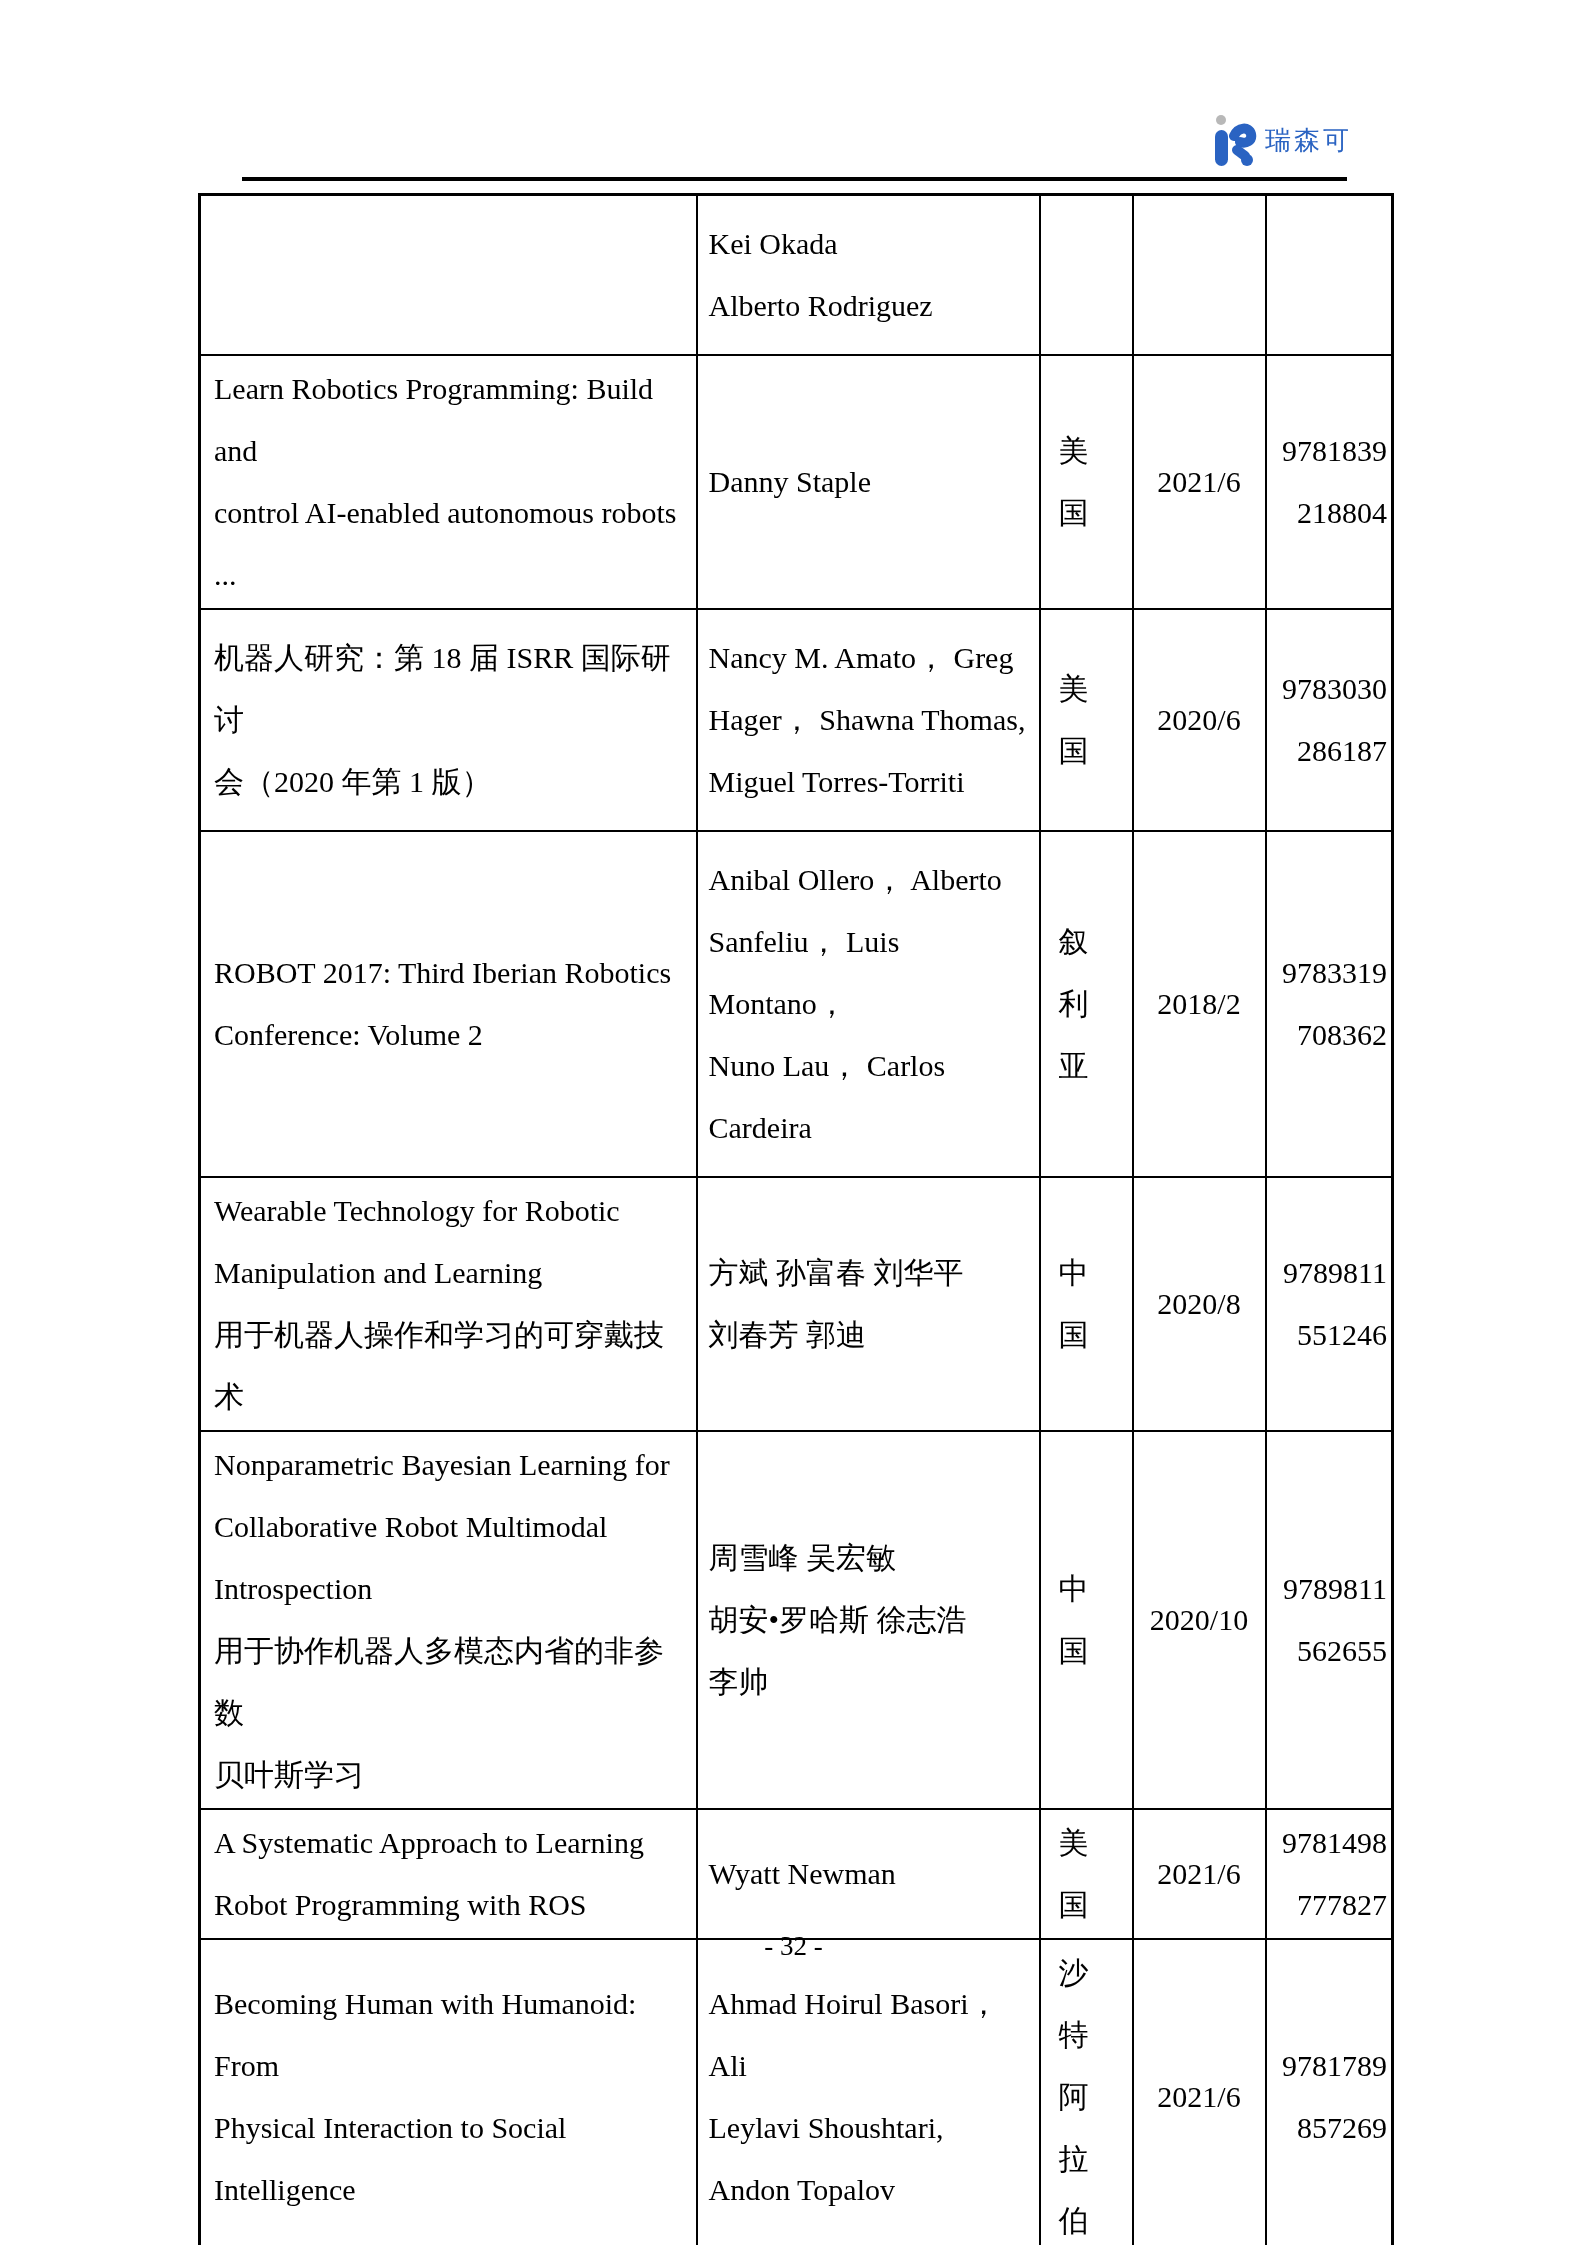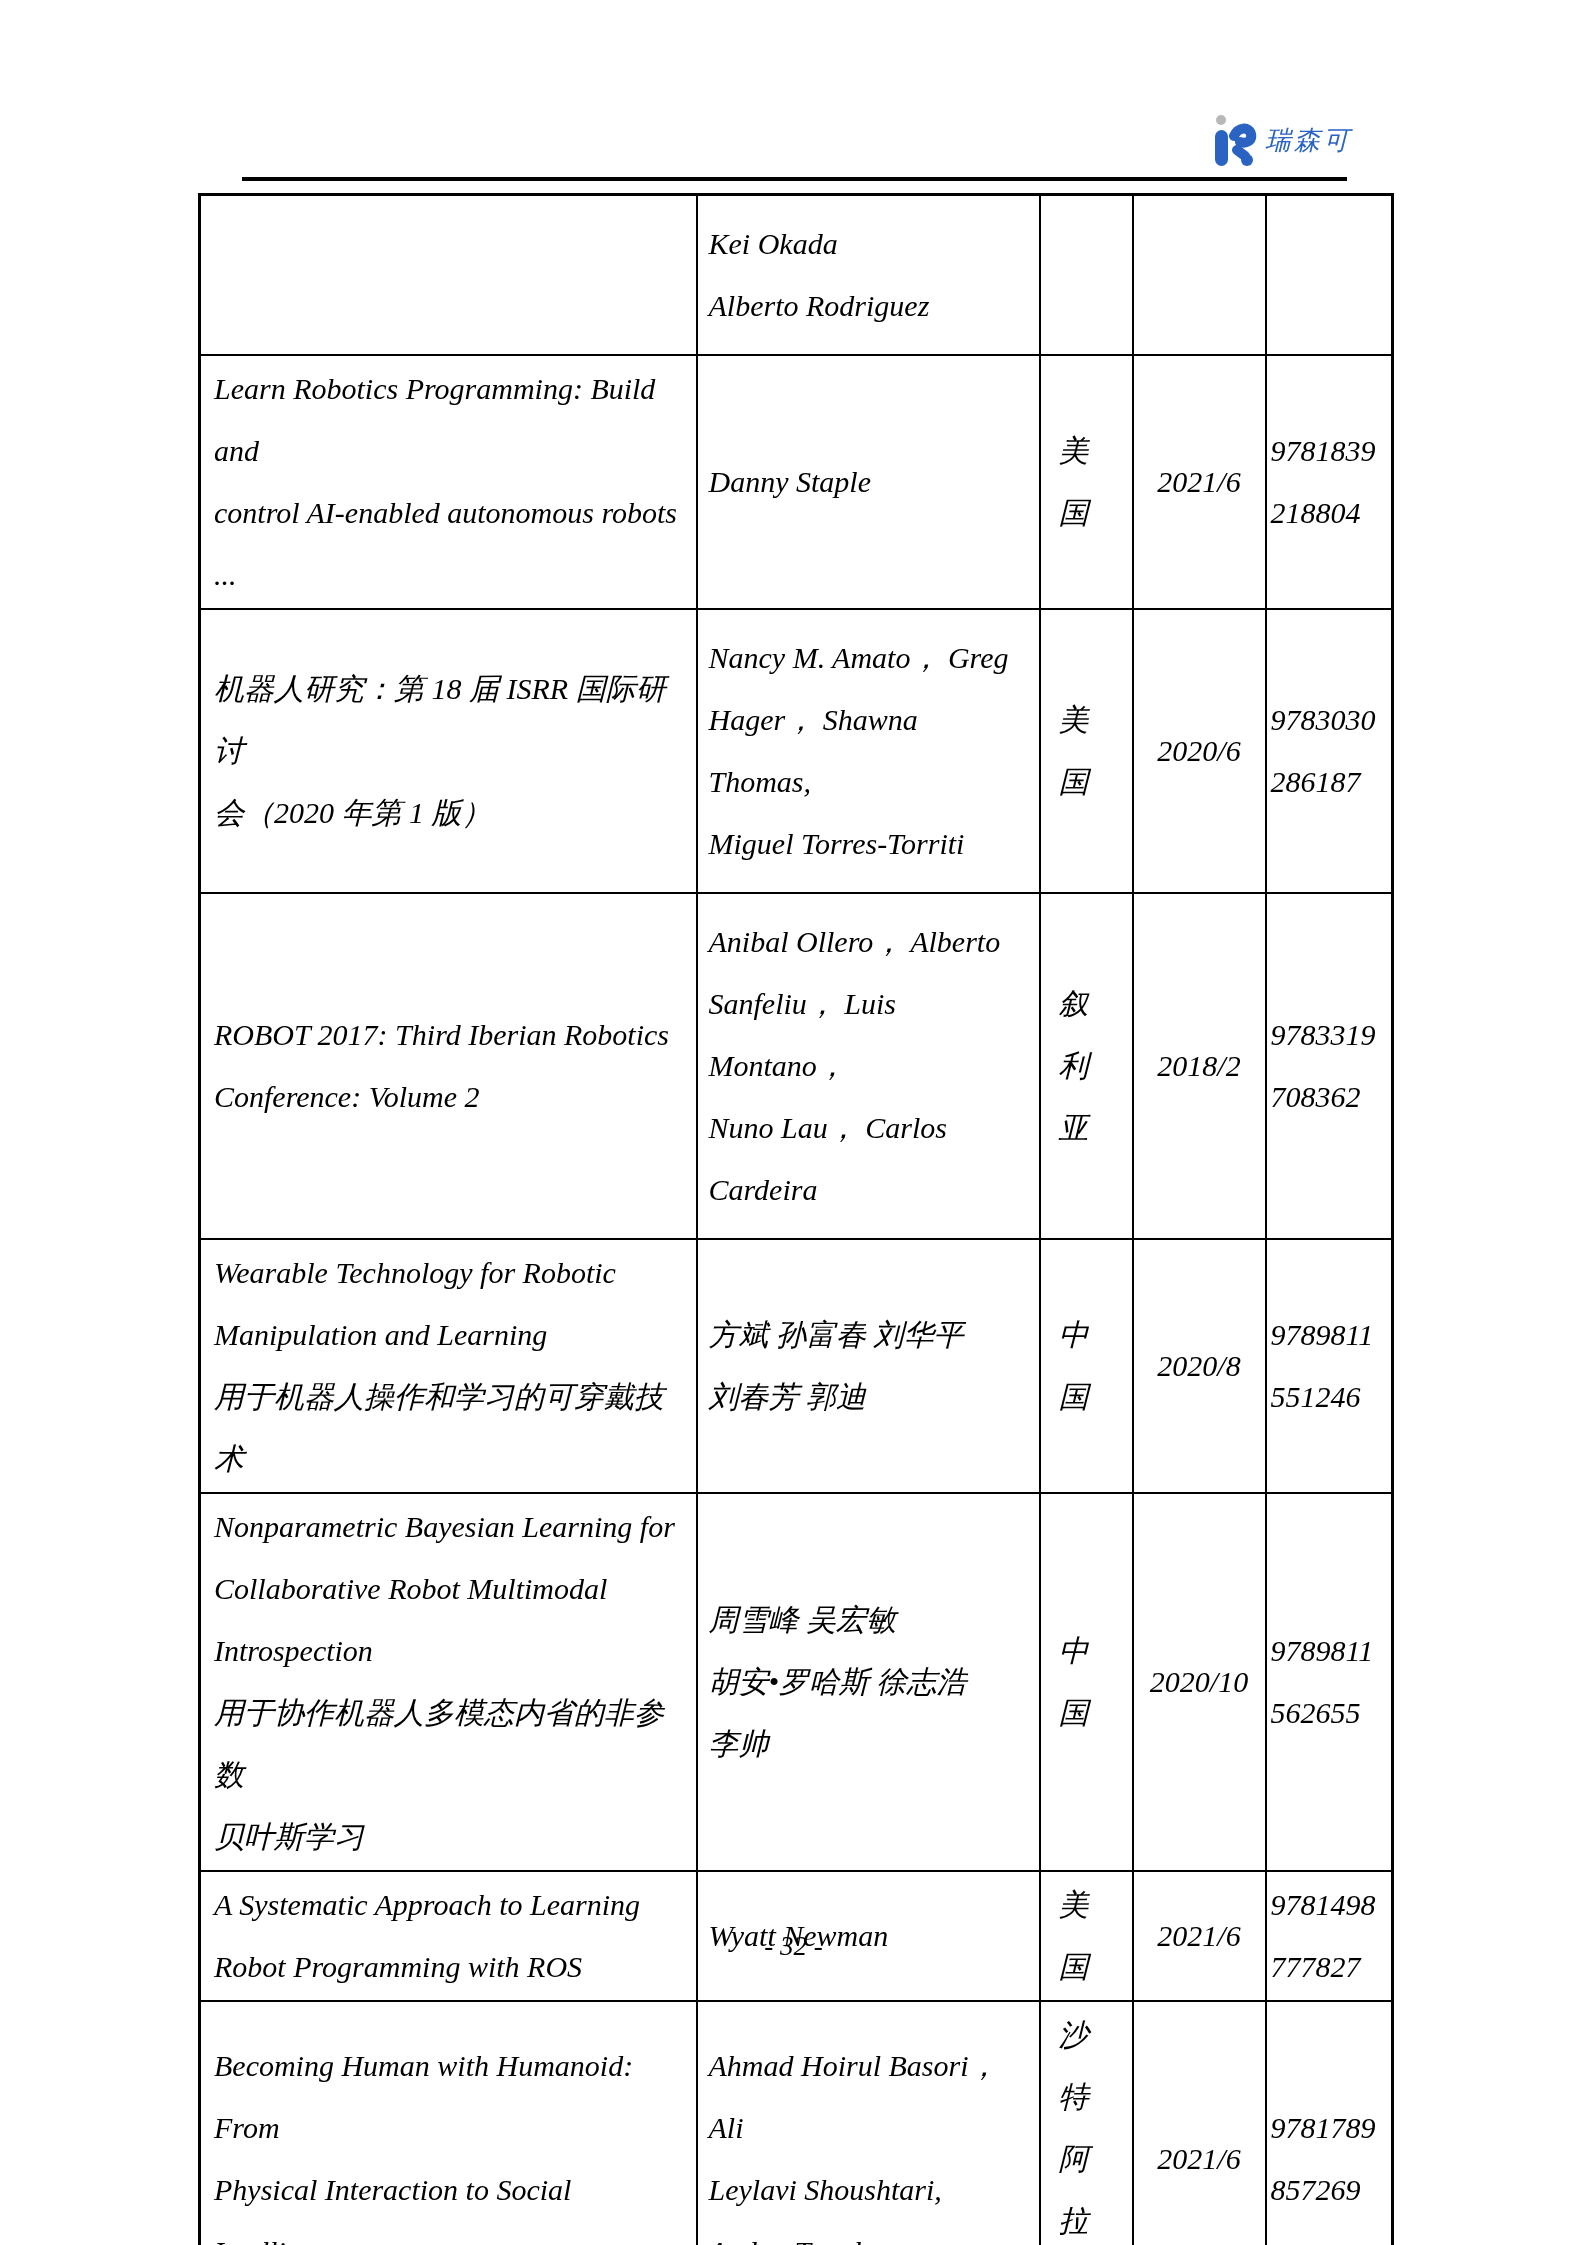--- a/index.html
+++ b/index.html
@@ -5,21 +5,20 @@
   html, body { margin: 0; padding: 0; background: #e8e8e8; }
   .page {
     position: relative;
     width: 1587px;
     height: 2245px;
     margin: 0 auto;
     background: #ffffff;
     font-family: "Liberation Serif", "DejaVu Serif", serif;
     color: #000;
     overflow: hidden;
-    font-style: italic;
   }
 
   
   .logo {
     position: absolute;
     left: 1213px;
     top: 114px;
     display: flex;
     align-items: center;
     gap: 8px;
@@ -57,21 +56,21 @@
   }
   table.books td {
     border: 2px solid #000;
     vertical-align: middle;
     overflow: hidden;
   }
   td.c-title   { text-align: left;  padding: 2px 13px; white-space: pre-line; }
   td.c-authors { text-align: left;  padding: 17px 11px; white-space: pre-line; }
   td.c-country { text-align: justify; padding: 2px 18px; }
   td.c-date    { text-align: center; padding: 2px 2px; }
-  td.c-isbn    { text-align: left; padding: 2px 4px 2px 4px; }
+  td.c-isbn    { text-align: right; padding: 2px 4px 2px 4px; }
 
   
   .footer {
     position: absolute;
     left: 0;
     top: 1926px;
     width: 100%;
     text-align: center;
     font-size: 27px;
     line-height: 40px;

